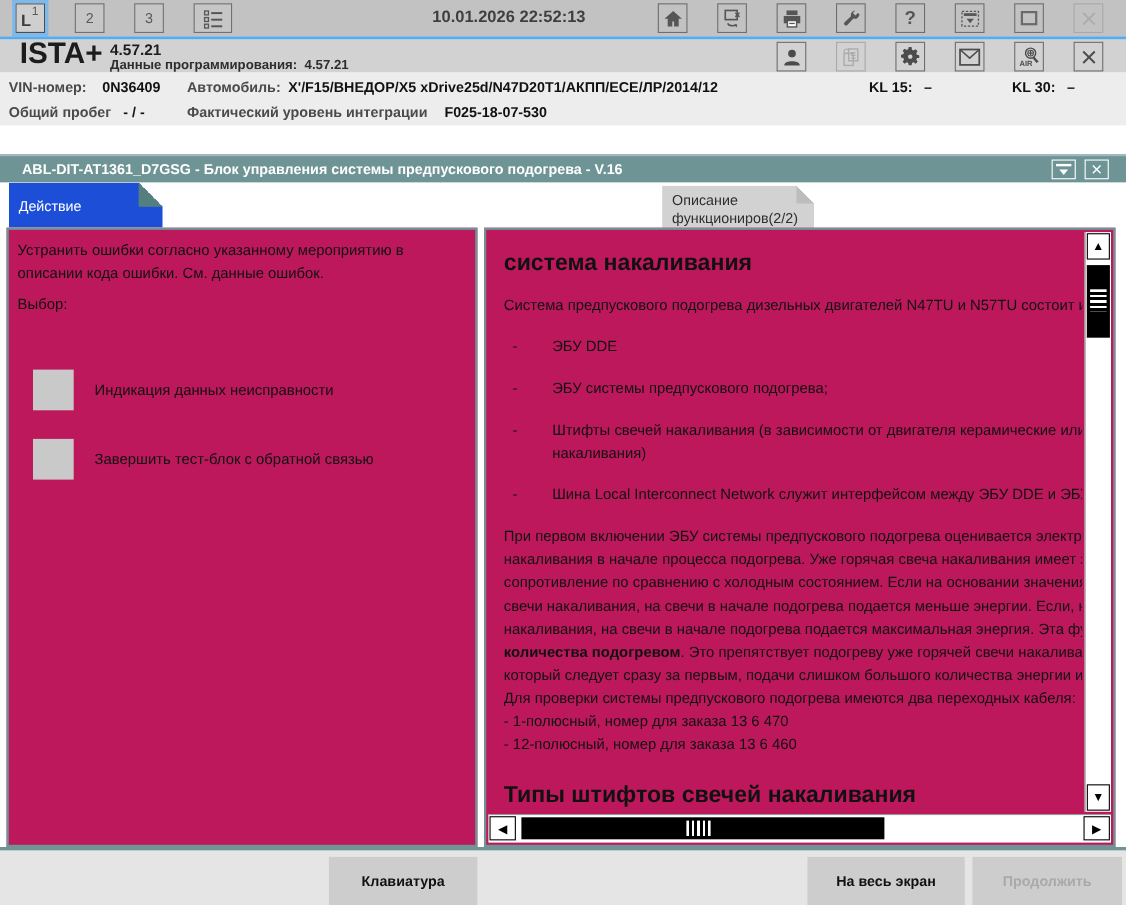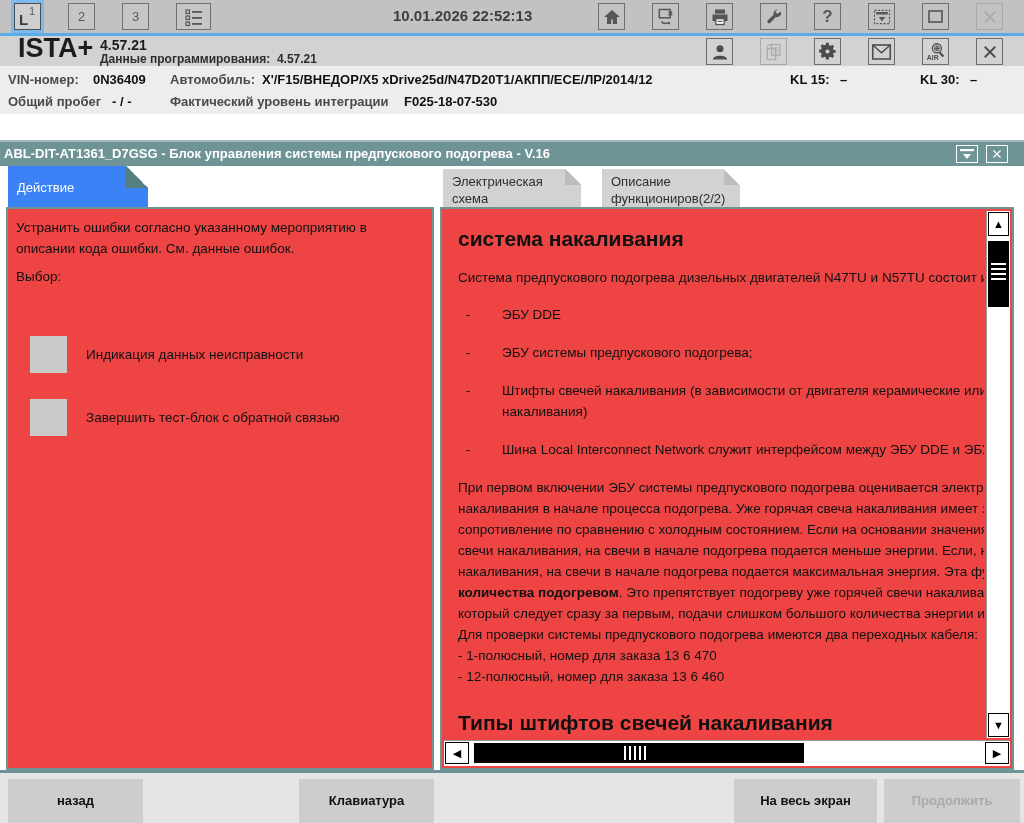--- a/index.html
+++ b/index.html
@@ -33,41 +33,41 @@
 
   
   .vinfo { position:absolute; left:0; top:66px; width:1024px; height:48px; background:#ededed; font-size:13px; }
   .vinfo .lbl { font-weight:bold; color:#4a4a4a; }
   .vinfo .val { font-weight:bold; color:#111; }
   .vrow1 { position:absolute; top:6px; left:0; width:1024px; }
   .vrow2 { position:absolute; top:28px; left:0; width:1024px; }
 
   
   .modbar { position:absolute; left:0; top:140px; width:1024px; height:26px; background:#6e9495; border-top:2px solid #9fb9c4; }
-  .modbar .title { position:absolute; left:4px; top:4px; color:#fff; font-size:13px; font-weight:bold; }
+  .modbar .title { position:absolute; left:20px; top:4px; color:#fff; font-size:13px; font-weight:bold; }
   .winbox { position:absolute; top:3px; width:22px; height:18px; border:1px solid #fff; display:flex; align-items:center; justify-content:center; flex-direction:column; }
   .winbox svg { display:block; }
 
   
   .tabs-area { position:absolute; left:0; top:166px; width:1024px; height:41px; background:#fff; }
   .tab { position:absolute; bottom:0; font-size:13px; }
-  .tab.active { left:8px; height:41px; width:140px; background:#3b82f6; color:#fff;
+  .tab.active { left:8px; height:41px; width:140px; background:#1d4ed8; color:#fff;
                 clip-path:polygon(0 0, calc(100% - 22px) 0, 100% 22px, 100% 100%, 0 100%); }
   .tab.active .fold { position:absolute; right:0; top:0; width:22px; height:22px;
                 background:linear-gradient(225deg,#ffffff 0 50%,#557e7f 50% 100%); }
   .tab.active .tlabel { position:absolute; left:9px; top:14px; }
   .tab.gray { height:38px; background:#d2d2d2; color:#2e2e2e; }
   .tab.gray .fold { position:absolute; right:0; top:0; width:16px; height:16px;
                 background:linear-gradient(225deg,#ffffff 0 50%,#bdbdbd 50% 100%); }
   .tab.gray .tlabel { position:absolute; left:9px; top:4px; line-height:17px; white-space:pre-line; }
   .tab.t2 { left:443px; width:138px; }
   .tab.t3 { left:586px; width:138px;margin-left:16px; }
 
   
-  .panel { position:absolute; top:207px; background:#ef4444; border:2px solid #6e9495; }
+  .panel { position:absolute; top:207px; background:#be185d; border:2px solid #6e9495; }
   .left-panel { left:6px; width:428px; height:563px; }
   .right-panel { left:440px; width:574px; height:563px; }
 
   .instruction { padding:8px 10px 0 8px; font-size:13.5px; line-height:21px; color:#111; }
   .choice { padding:10px 8px 0 8px; font-size:13.5px; color:#111; }
   .opt-row { display:flex; align-items:center; margin:26px 0 0 22px; }
   .opt-row.first { margin-top:52px; }
   .opt-btn { width:37px; height:37px; background:#c9c9c9; border:none; flex:0 0 auto; }
   .opt-label { margin-left:19px; font-size:13.5px; color:#111; }
 
@@ -263,25 +263,20 @@
     <svg width="12" height="12" viewBox="0 0 24 24">
       <path d="M5 5 19 19 M19 5 5 19" stroke="#fff" stroke-width="2.6"></path>
     </svg>
   </div>
 </div>
 
 <div class="tabs-area">
   <div class="tab active">
     <span class="fold"></span>
     <span class="tlabel">Действие</span>
-  </div>
-  <div class="tab gray t2">
-    <span class="fold"></span>
-    <span class="tlabel">Электрическая
-схема</span>
   </div>
   <div class="tab gray t3">
     <span class="fold"></span>
     <span class="tlabel">Описание
 функциониров(2/2)</span>
   </div>
 </div>
 
 <div class="panel left-panel">
   <div class="instruction">Устранить ошибки согласно указанному мероприятию в описании кода ошибки. См. данные ошибок.</div>
@@ -357,17 +352,16 @@
     <div class="hs-thumb">
       <div class="hs-grip"></div>
     </div>
     <div class="hs-btn hs-right">
         <span>▶</span>
       </div>
   </div>
 </div>
 
 <div class="footer">
-  <button class="fbtn" style="left:8px; width:135px;">назад</button>
   <button class="fbtn" style="left:299px; width:135px;">Клавиатура</button>
   <button class="fbtn" style="left:734px; width:143px;">На весь экран</button>
   <button class="fbtn disabled" style="left:884px; width:136px;">Продолжить</button>
 </div>
 
 </body></html>

